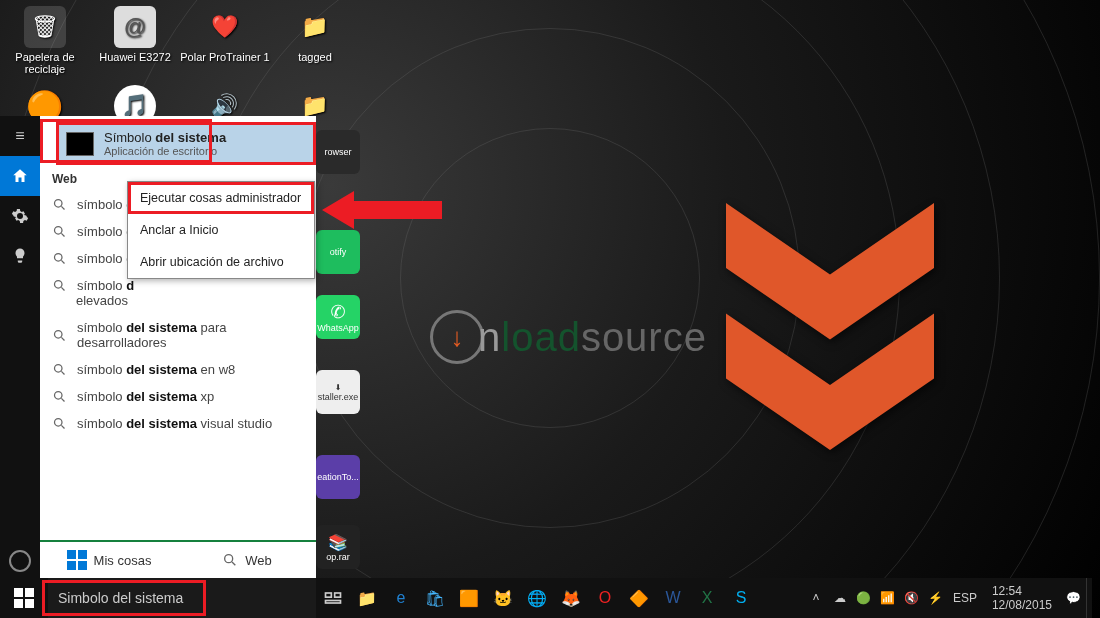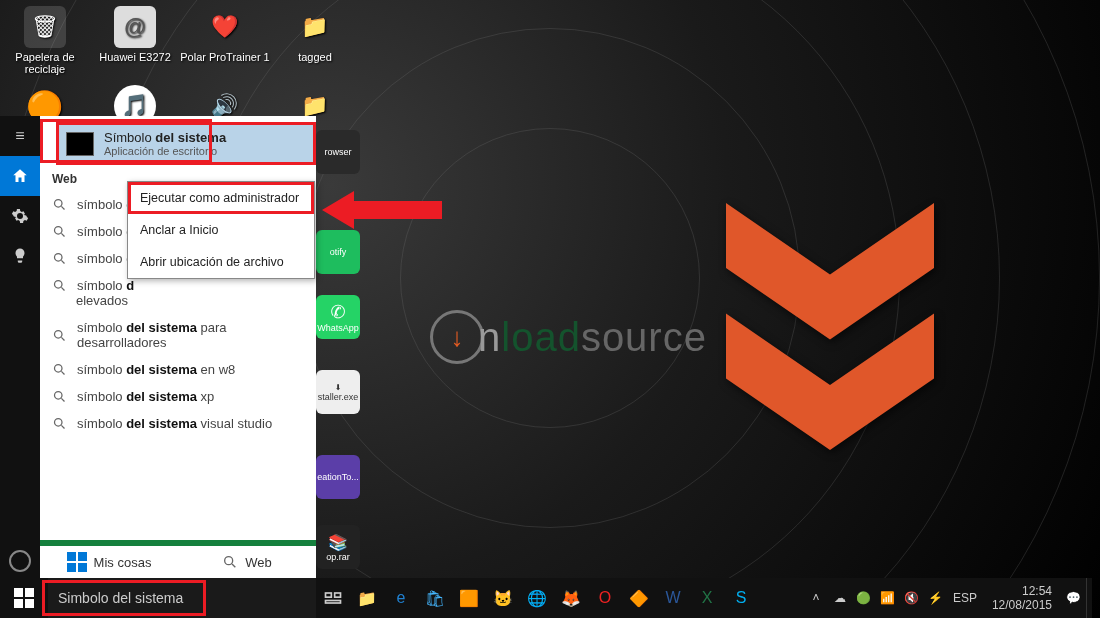--- a/index.html
+++ b/index.html
@@ -44,41 +44,41 @@
   .peek5{top:455px;background:#5b3ea8}
   .peek6{top:525px;background:#222}
 
   
   .tb{position:absolute;left:0;right:8px;bottom:0;height:40px;background:#111;display:flex;align-items:center}
   .tb .start{width:48px;height:40px;display:flex;align-items:center;justify-content:center}
   .tb .search{position:relative;width:268px;height:40px;background:#1a1a1a;display:flex;align-items:center;padding-left:10px;font-size:14px;color:#ccc}
   .tb .traybtn{width:34px;height:40px;display:flex;align-items:center;justify-content:center;color:#ddd}
   .tb .tray{margin-left:auto;display:flex;align-items:center;height:40px;color:#ccc;font-size:12px}
   .tb .tray .tic{width:24px;text-align:center}
-  .tb .tray .clock{text-align:right;padding:0 10px;line-height:14px}
+  .tb .tray .clock{text-align:left;padding:0 10px;line-height:14px}
 
   
   .panel{position:absolute;left:0;bottom:40px;width:316px;top:116px;background:#000;display:flex}
   .panel .side{width:40px;background:#111;display:flex;flex-direction:column;align-items:center;color:#ccc}
   .panel .side .sb{width:40px;height:40px;display:flex;align-items:center;justify-content:center}
   .panel .side .sb.home{background:#0078d7;color:#fff}
   .panel .side .cortana{margin-top:auto;margin-bottom:6px;width:22px;height:22px;border:2px solid #888;border-radius:50%}
   .panel .main{flex:1;background:#fff;color:#222;position:relative;overflow:hidden}
 
   .best{background:#b9d3e8;padding:8px 10px;display:flex;align-items:center;gap:10px;border:3px solid #ec1c24;border-right:none;border-left:none;border-top:none;border:0}
   .best-wrap{padding:6px 0 0 16px}
   .best-out{outline:3px solid #ec1c24;outline-offset:-3px;background:#b9d3e8}
   .best .cmd{width:28px;height:24px;background:#000;border:1px solid #666}
   .best .t1{font-size:13px}
   .best .t2{font-size:11px;color:#555}
   .sec-h{font-size:12px;color:#333;padding:7px 12px 5px;font-weight:bold}
   .sr{display:flex;align-items:center;gap:10px;padding:6px 12px;font-size:13px;color:#444}
   .sr svg{width:15px;height:15px;flex-shrink:0}
   .sr .bold{font-weight:bold;color:#111}
-  .tabs{position:absolute;left:0;right:0;bottom:0;height:38px;border-top:6px solid #15803d;display:flex;background:#fff}
+  .tabs{position:absolute;left:0;right:0;bottom:0;height:38px;border-top:2px solid #15803d;display:flex;background:#fff}
   .tabs .tab{flex:1;display:flex;align-items:center;justify-content:center;gap:7px;font-size:13px;color:#333}
 
   
   .ctx{position:absolute;left:127px;top:181px;width:188px;background:#fff;border:1px solid #888;box-shadow:2px 2px 6px rgba(0,0,0,.3);z-index:50}
   .ctx .ci{padding:9px 12px;font-size:12.5px;color:#222;white-space:nowrap}
   .ctx .ci.hl{outline:3px solid #ec1c24;outline-offset:-3px}
 
   
   .arrow{position:absolute;left:322px;top:187px;z-index:60}
   .arrow svg{width:120px;height:46px}
@@ -262,21 +262,21 @@
             <circle cx="10" cy="10" r="6"></circle>
             <line x1="20" y1="20" x2="15" y2="15"></line>
           </svg>
           <span>Web</span>
         </div>
     </div>
   </div>
 </div>
 
 <div class="ctx">
-  <div class="ci hl">Ejecutar como administrador</div>
+  <div class="ci hl">Ejecutar cosas administrador</div>
   <div class="ci">Anclar a Inicio</div>
   <div class="ci">Abrir ubicación de archivo</div>
 </div>
 
 <div class="arrow">
   <svg viewBox="0 0 120 46">
       <polygon points="0,23 32,4 32,14 120,14 120,32 32,32 32,42" fill="#ec1c24"></polygon>
     </svg>
 </div>
 

